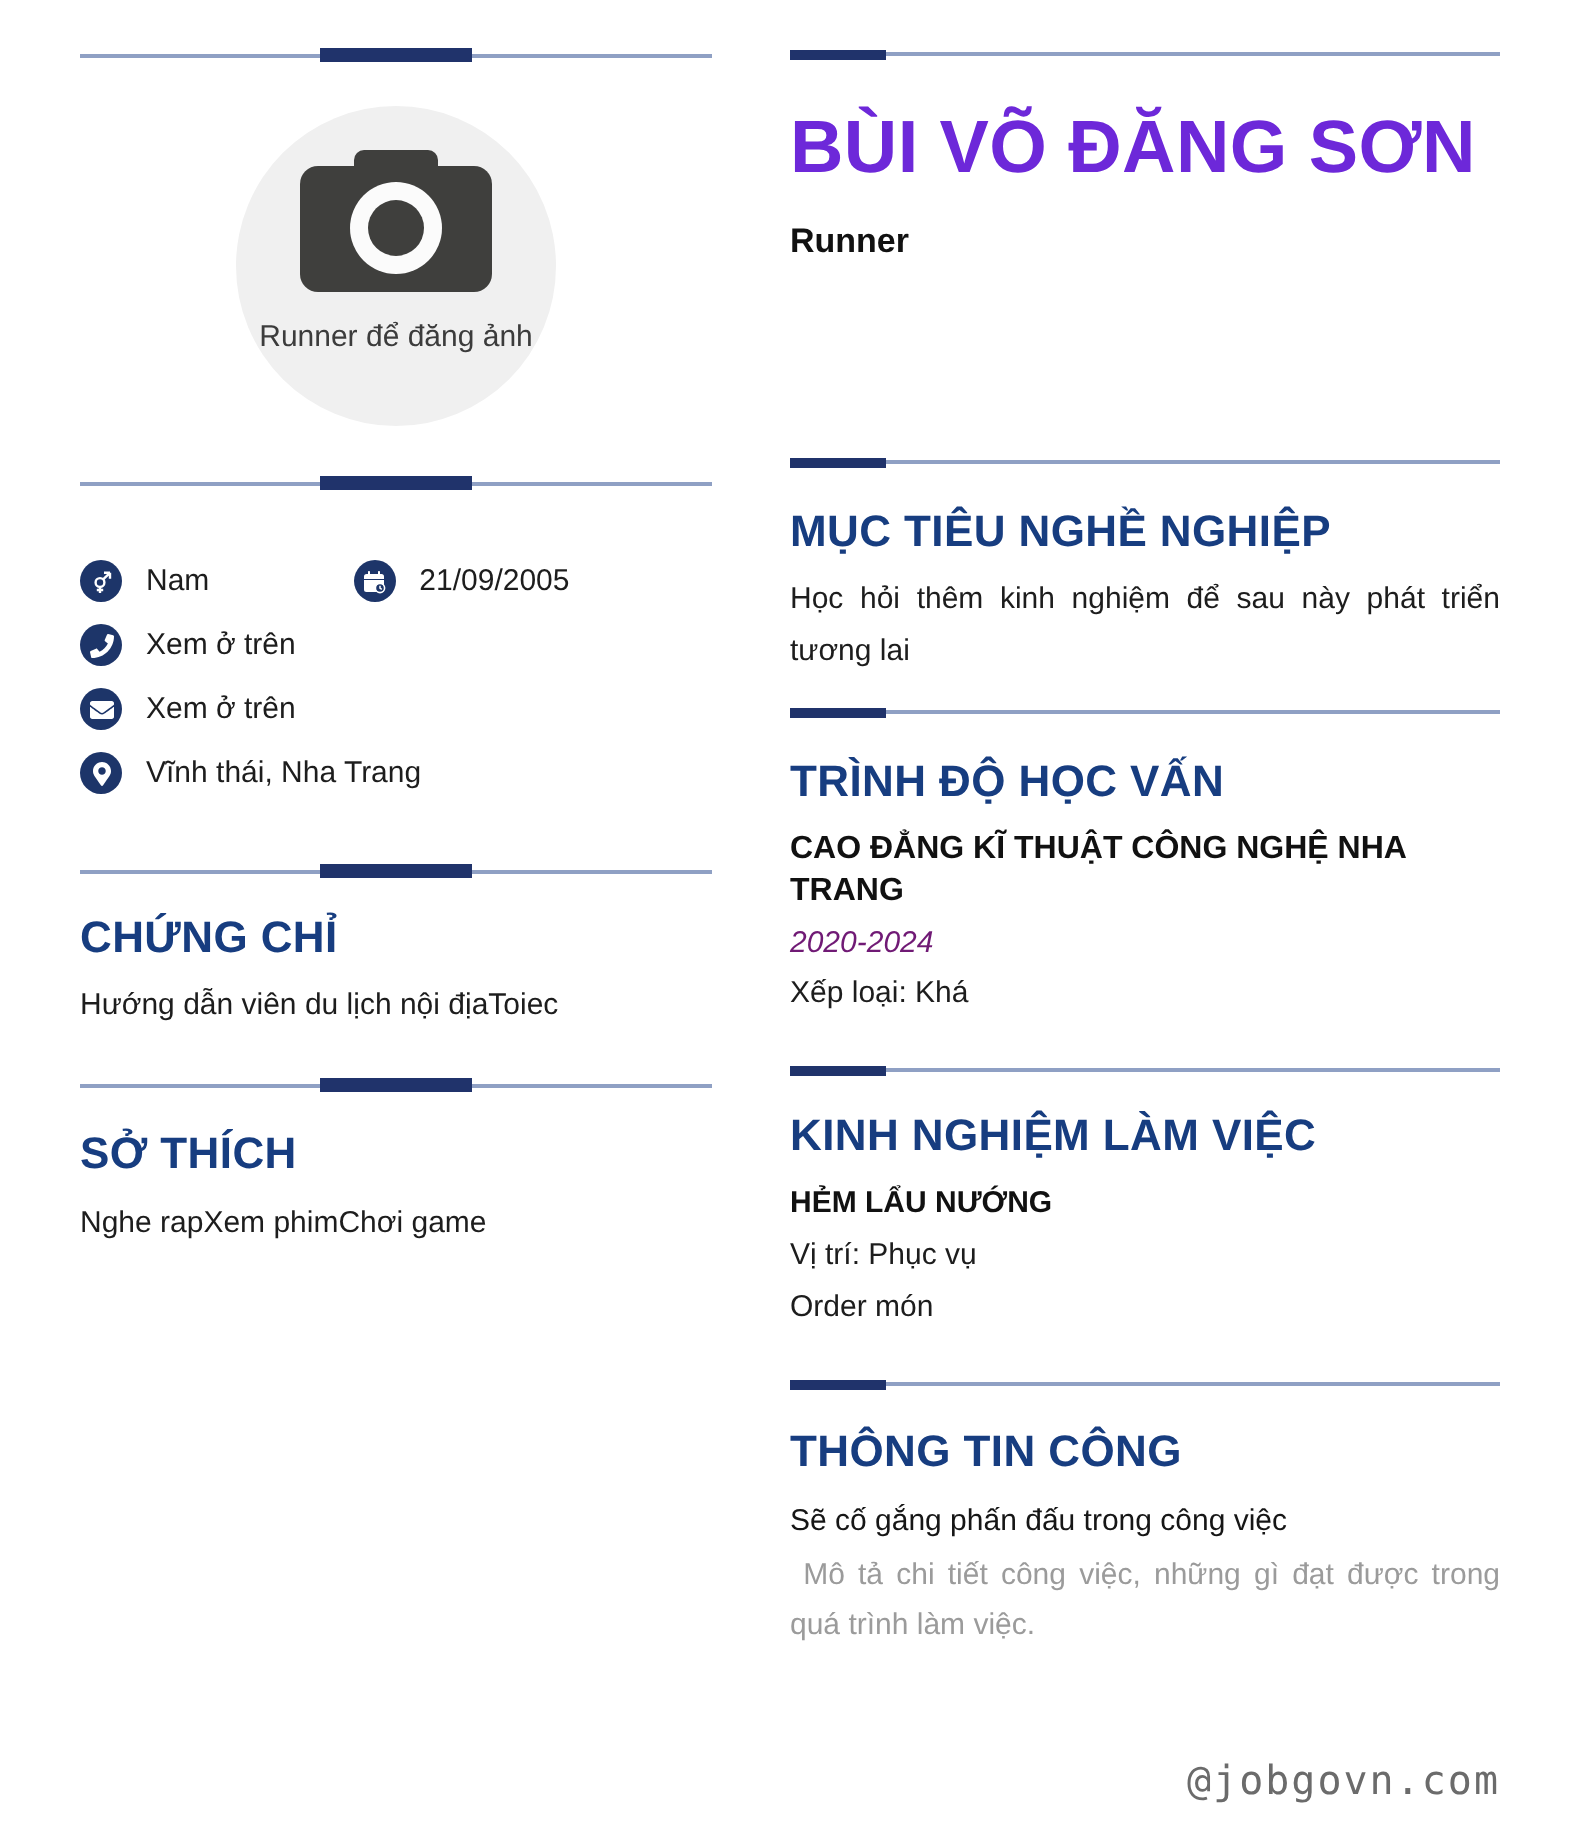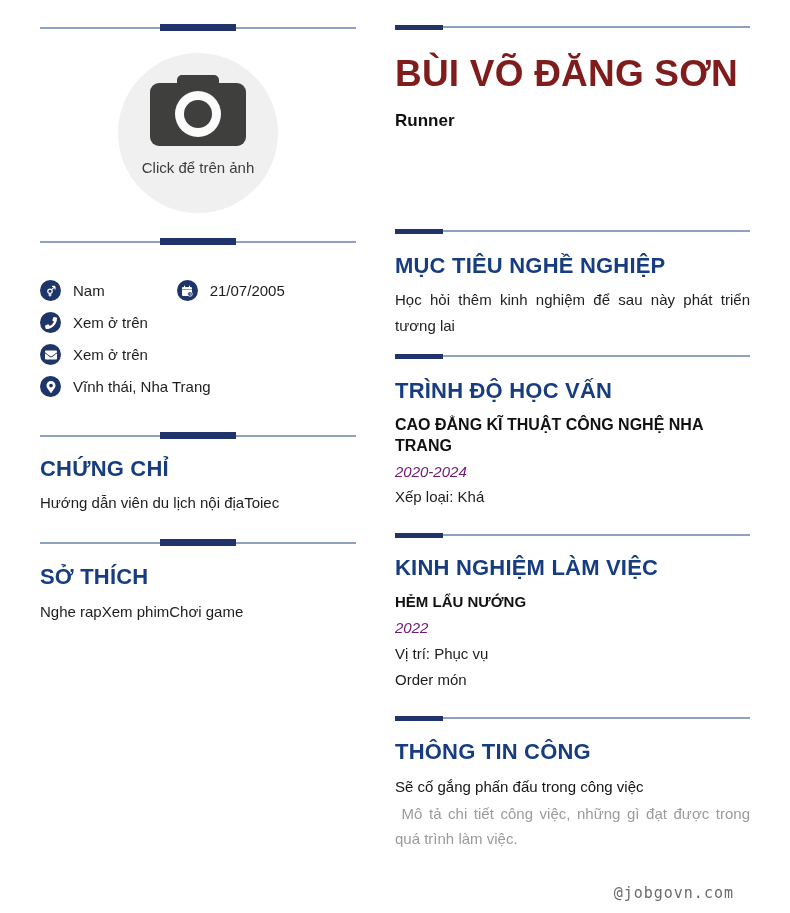--- a/index.html
+++ b/index.html
@@ -69,21 +69,21 @@
   }
   .cicon svg { width: 12px; height: 12px; display: block; }
   .c-val { margin-left: 12px; font-size: 15px; color: #1d1d1d; }
   .c-pair { display: flex; align-items: center; }
   .c-pair .second { margin-left: 72px; display: flex; align-items: center; }
 
   
   h1.name {
     margin-top: 21px;
     font-size: 37px; line-height: 46px;
-    font-weight: bold; color: #7f1d1d;
+    font-weight: bold; color: #6d28d9;
     letter-spacing: 0.2px;
     white-space: nowrap;
   }
   .job-title { margin-top: 12px; font-size: 17px; font-weight: bold; color: #111111; line-height: 24px; }
   h2.sec {
     font-size: 22px; line-height: 27px;
     font-weight: bold; color: #173d80;
     letter-spacing: 0.2px;
   }
   .body-txt { font-size: 15px; line-height: 22px; color: #1d1d1d; }
@@ -125,23 +125,23 @@
   .col-right .exp-period { margin-top: 6px; }
   .col-right .exp-pos { margin-top: 6px; }
   .col-right .exp-detail { margin-top: 6px; }
   .col-right .div-5 { margin-top: 25px; }
   .col-right .h-add { margin-top: 17px; }
   .col-right .b-add { margin-top: 11px; }
   .col-right .b-ph { margin-top: 4px; }
 
   .watermark {
     position: absolute;
-    right: 56px; bottom: 11px;
+    right: 40px; bottom: 11px;
     font-family: "DejaVu Sans Mono", "Liberation Mono", monospace;
-    font-size: 15px; color: #6b6b6b;
+    font-size: 20px; color: #6b6b6b;
     letter-spacing: 1px;
   }
 </style>
 </head>
 <body>
 
 <div class="page">
   <div class="cols">
 
     <div class="col-left">
@@ -154,21 +154,21 @@
       <div class="photo-wrap">
         <div class="photo-circle">
           <span>
             <svg width="96" height="71" viewBox="0 0 96 71">
               <rect x="27" y="0" width="42" height="17" rx="5" fill="#3f3f3d"></rect>
               <rect x="0" y="8" width="96" height="63" rx="9" fill="#3f3f3d"></rect>
               <circle cx="48" cy="39" r="23" fill="#fbfbfb"></circle>
               <circle cx="48" cy="39" r="14" fill="#3f3f3d"></circle>
             </svg>
           </span>
-          <div class="photo-label">Click để trên ảnh</div>
+          <div class="photo-label">Runner để đăng ảnh</div>
         </div>
       </div>
 
       <div class="div-l div-2">
         <div class="thin"></div>
           <div class="seg"></div>
       </div>
 
       <div class="contact">
         <div class="c-row c-pair">
@@ -182,21 +182,21 @@
           <span class="c-val">Nam</span>
           <span class="second">
             <span class="cicon">
               <svg viewBox="0 0 24 24">
                 <path fill="#ffffff" d="M7 1c.6 0 1 .4 1 1v2h8V2c0-.6.4-1 1-1s1 .4 1 1v2h1.5A2.5 2.5 0 0 1 22 6.5V9H2V6.5A2.5 2.5 0 0 1 4.5 4H6V2c0-.6.4-1 1-1z"></path>
                 <path fill="#ffffff" d="M2 10h20v9.5A2.5 2.5 0 0 1 19.5 22h-15A2.5 2.5 0 0 1 2 19.5V10zm4 3h3v3H6v-3zm5.5 0h3v3h-3v-3z"></path>
                 <circle cx="18" cy="18" r="4.6" fill="#1d3569" stroke="#ffffff" stroke-width="1.6"></circle>
                 <path d="M18 15.8 v2.4 l1.8 1.1" fill="none" stroke="#ffffff" stroke-width="1.5"></path>
               </svg>
             </span>
-            <span class="c-val">21/07/2005</span>
+            <span class="c-val">21/09/2005</span>
           </span>
         </div>
 
         <div class="c-row">
           <span class="cicon">
             <svg viewBox="0 0 512 512">
               <path fill="#ffffff" d="M493.4 24.6l-104-24c-11.3-2.6-22.9 3.3-27.5 13.9l-48 112c-4.2 9.8-1.4 21.3 6.9 28l60.6 49.6c-36 76.7-98.9 140.5-177.2 177.2l-49.6-60.6c-6.8-8.3-18.2-11.1-28-6.9l-112 48C3.9 366.5-2 378.1.6 389.4l24 104C27.1 504.2 36.7 512 48 512c256.1 0 464-207.5 464-464 0-11.2-7.7-20.9-18.6-23.4z"></path>
             </svg>
           </span>
           <span class="c-val">Xem ở trên</span>
@@ -266,21 +266,20 @@
       <div class="item-period edu-period">2020-2024</div>
       <div class="item-line edu-grade">Xếp loại: Khá</div>
 
       <div class="div-r div-4">
         <div class="thin"></div>
           <div class="seg"></div>
       </div>
 
       <h2 class="sec h-exp">KINH NGHIỆM LÀM VIỆC</h2>
       <div class="item-title sm exp-company">HẺM LẨU NƯỚNG</div>
-      <div class="item-period exp-period">2022</div>
       <div class="item-line exp-pos">Vị trí: Phục vụ</div>
       <div class="item-line exp-detail">Order món</div>
 
       <div class="div-r div-5">
         <div class="thin"></div>
           <div class="seg"></div>
       </div>
 
       <h2 class="sec h-add">THÔNG TIN CÔNG</h2>
       <div class="add-body b-add">Sẽ cố gắng phấn đấu trong công việc</div>

